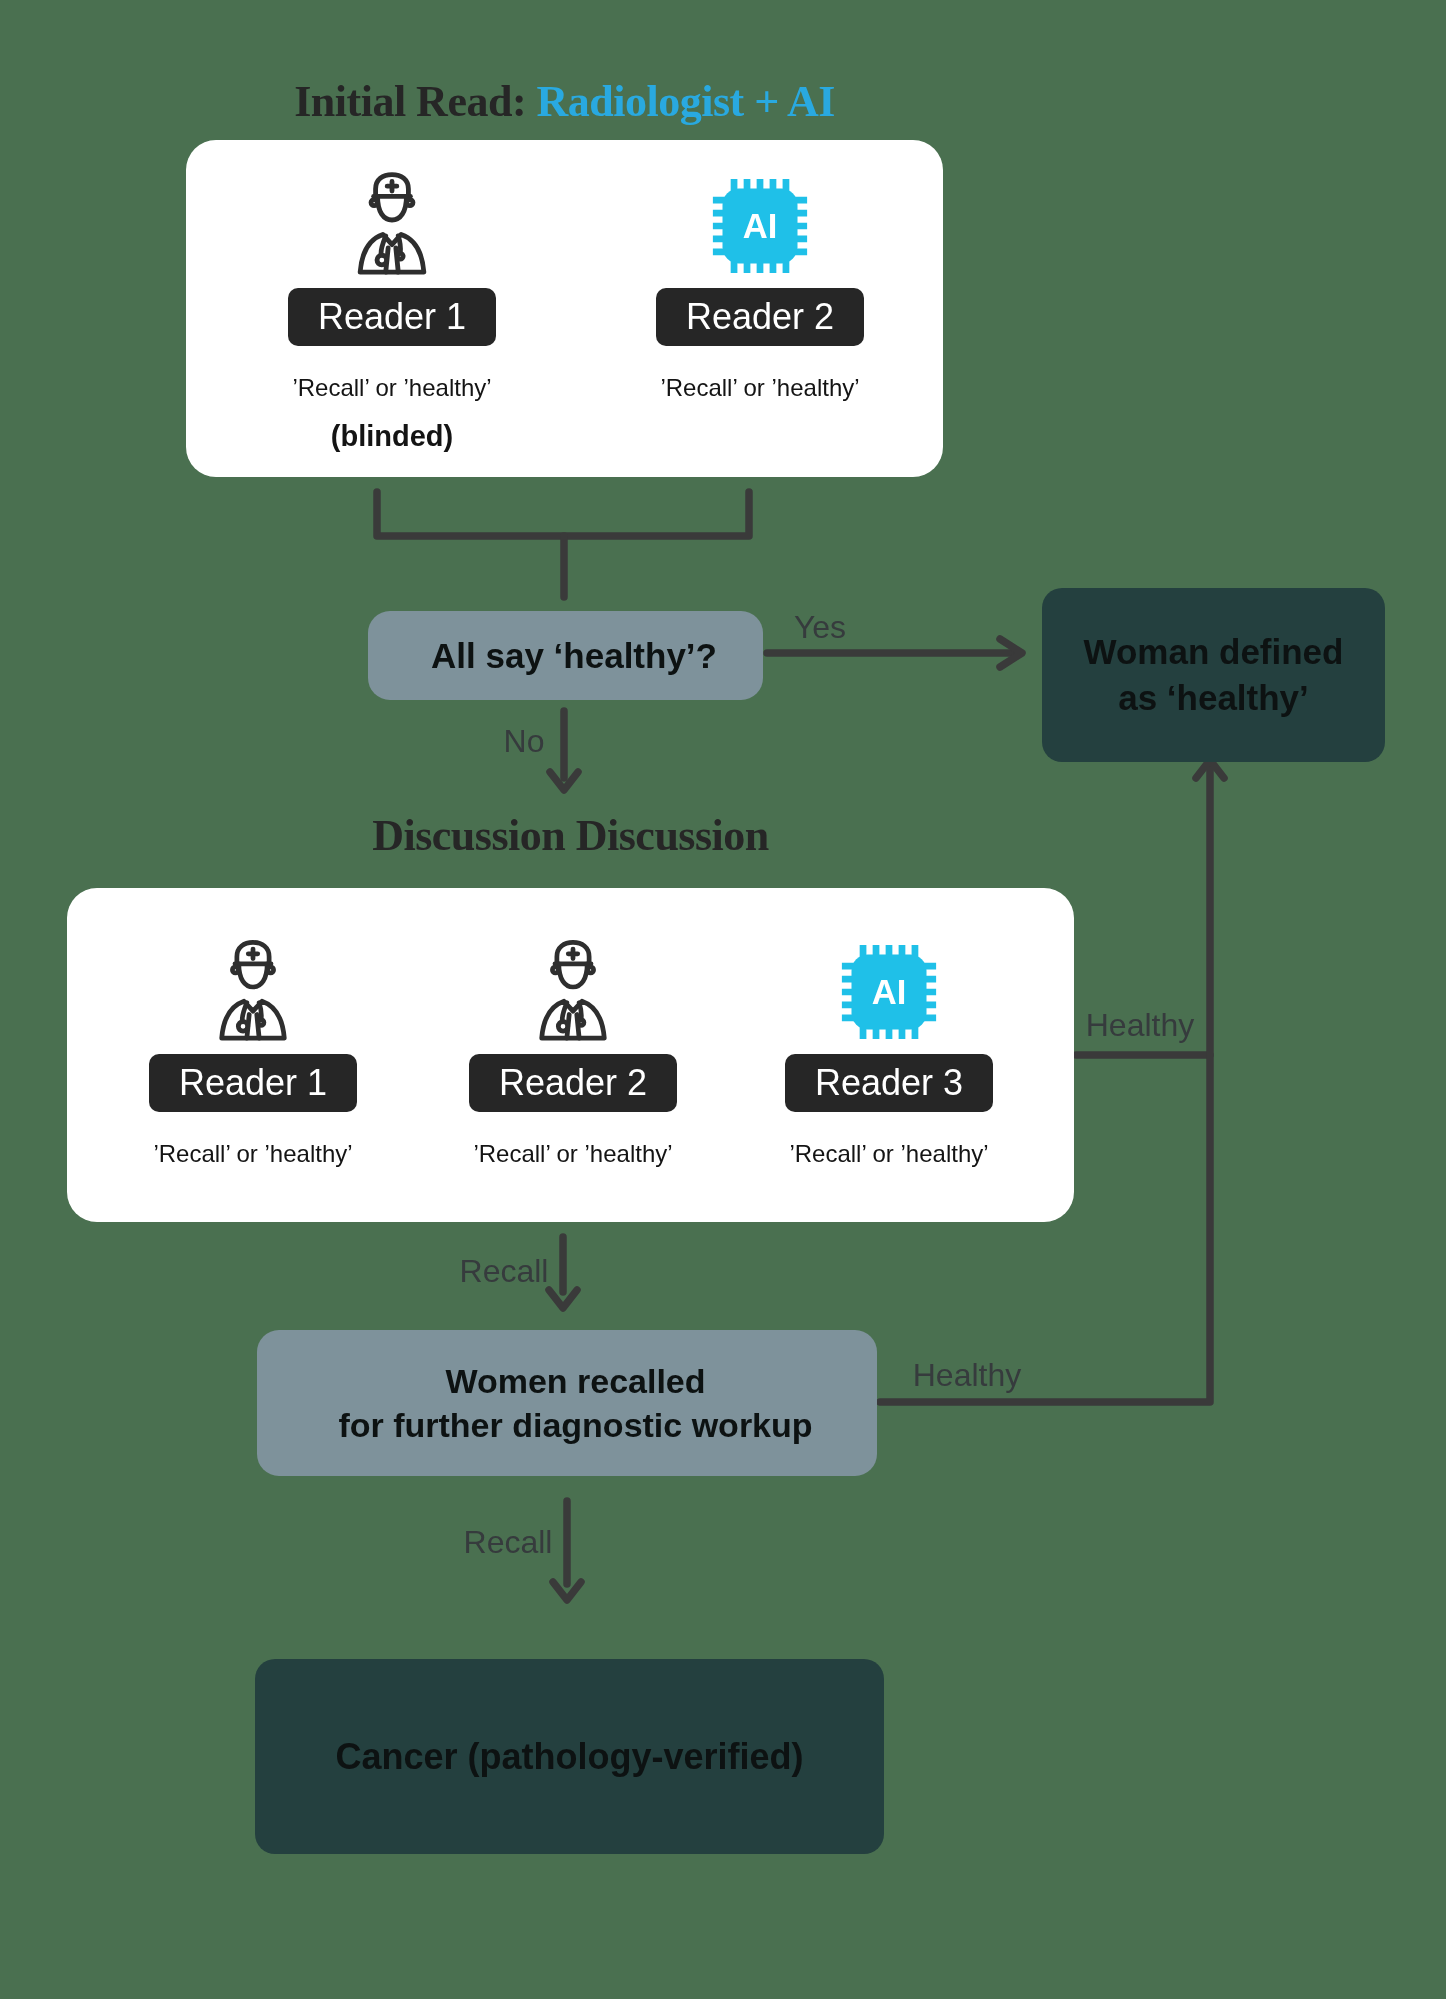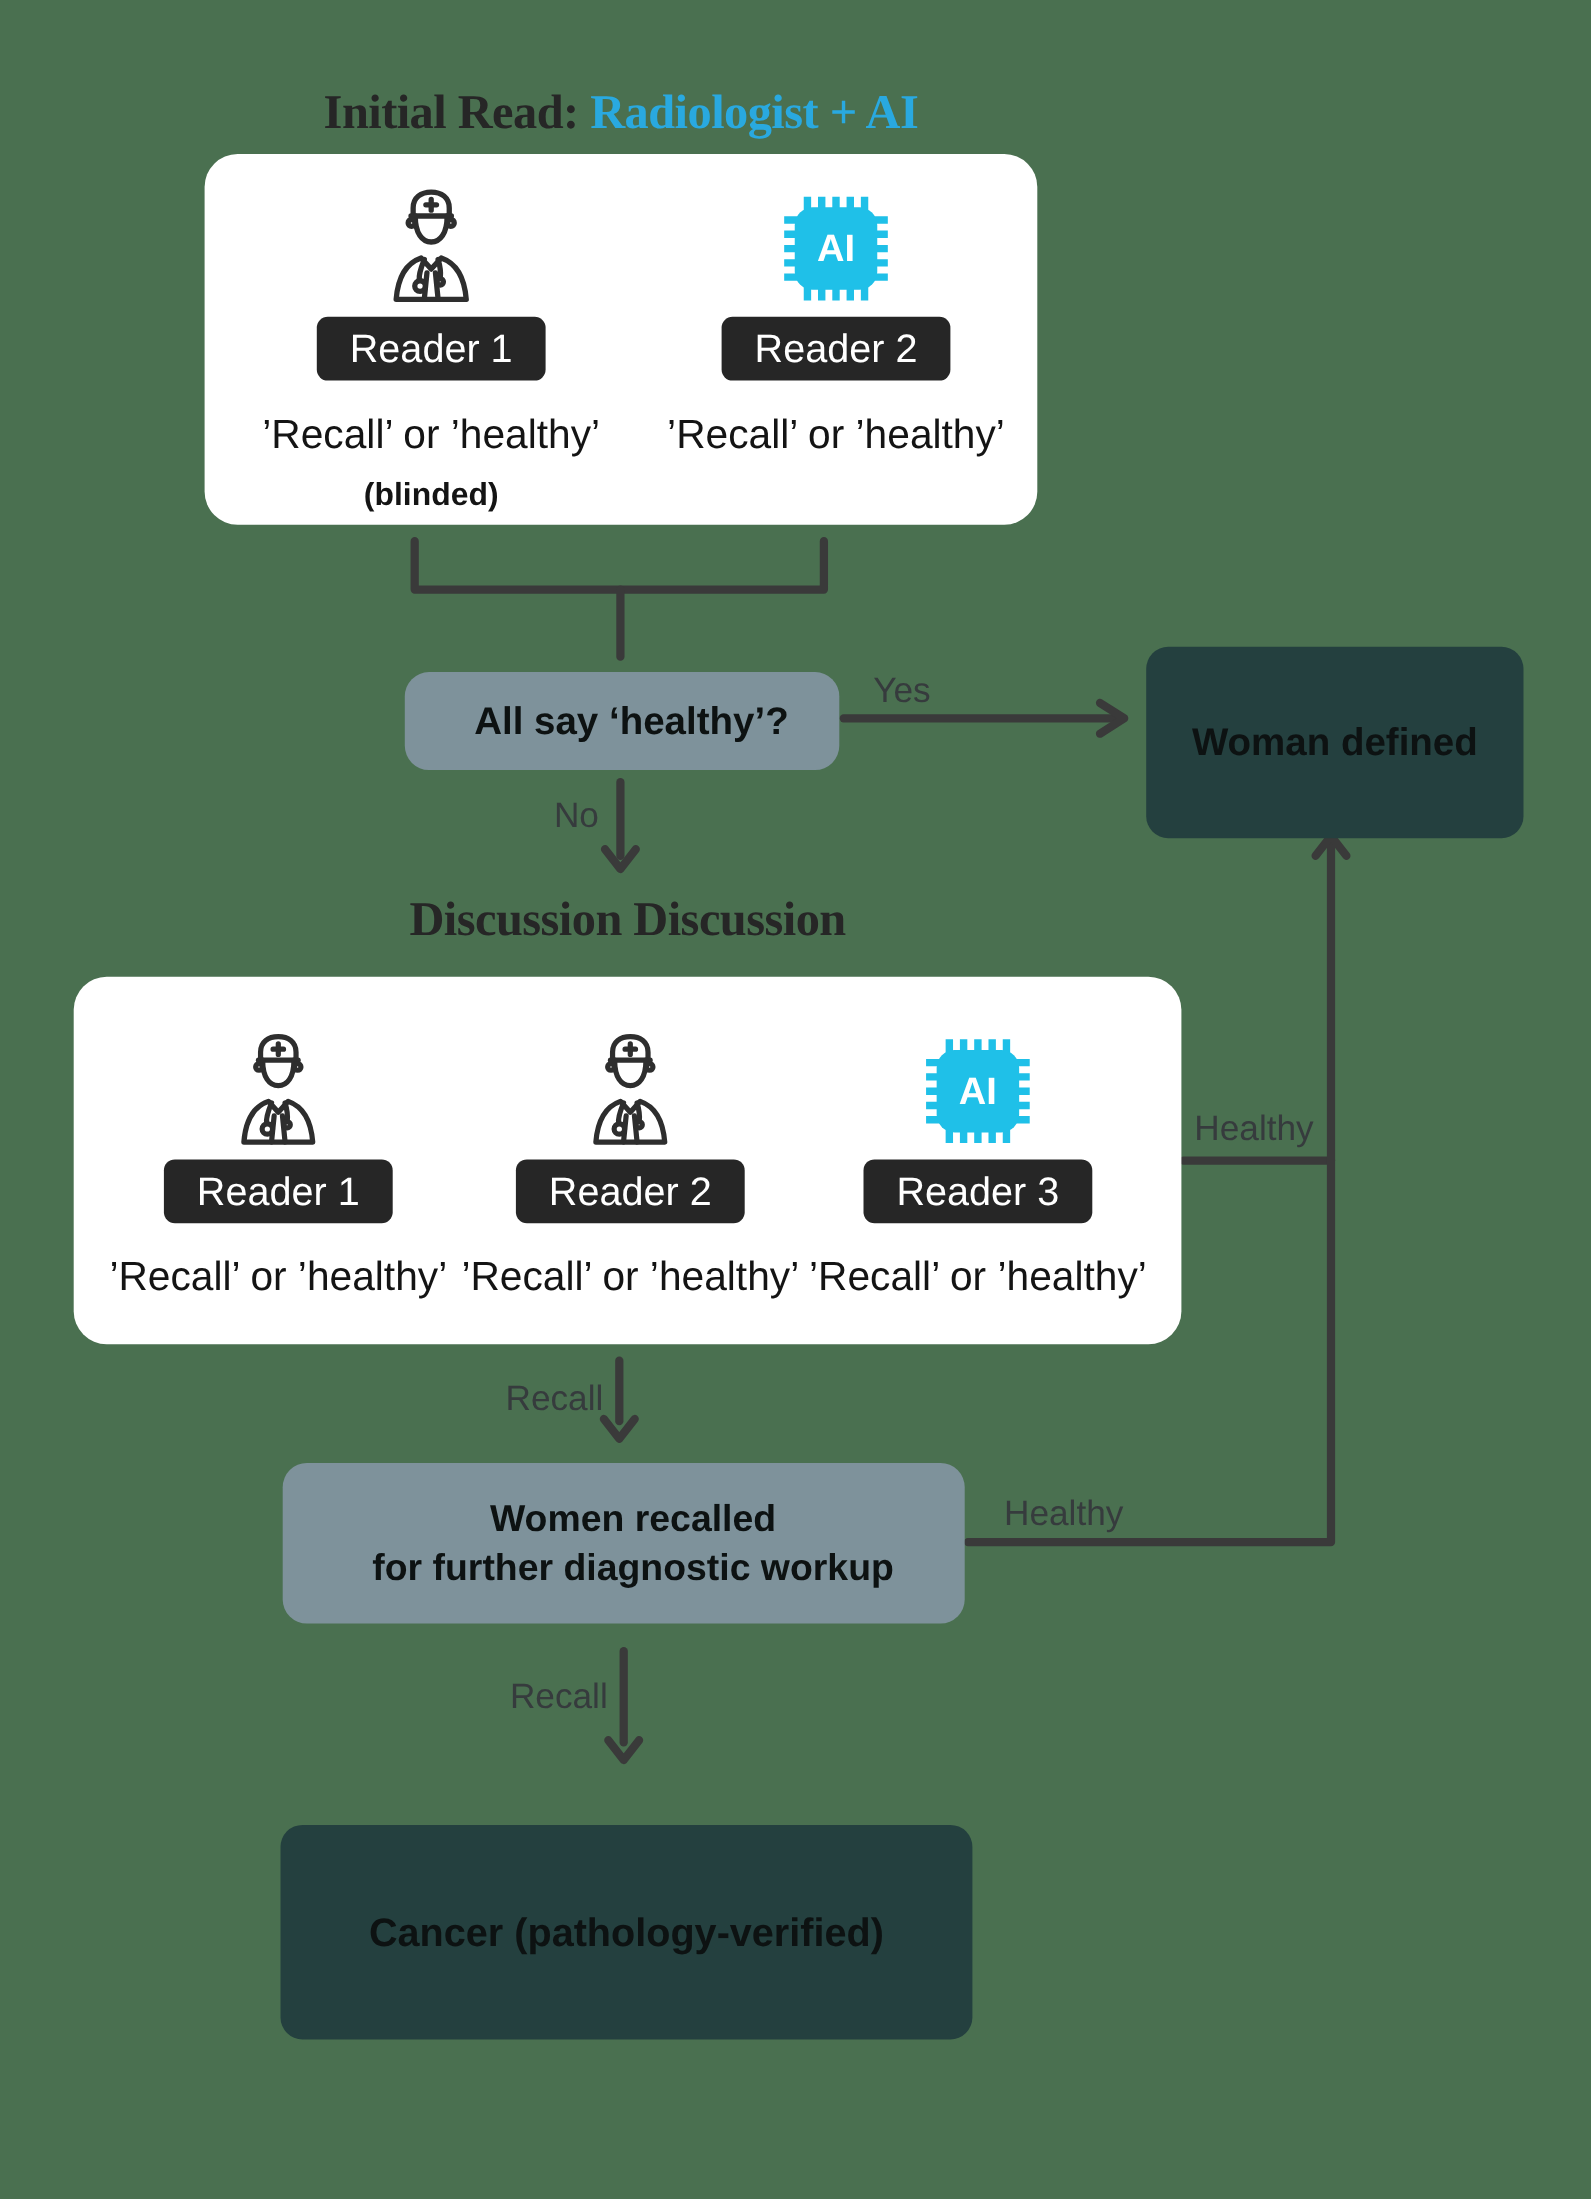--- a/index.html
+++ b/index.html
@@ -24,21 +24,21 @@
   .flow-title .accent{color:var(--accent_blue);}
 
   .card{position:absolute;background:var(--card_white);border-radius:30px;}
   .card1{left:186px;top:140px;width:757px;height:337px;}
   .card2{left:67px;top:888px;width:1007px;height:334px;}
 
   .reader-col{position:absolute;display:flex;flex-direction:column;align-items:center;}
   .icon-slot{height:114px;display:flex;align-items:flex-end;justify-content:flex-start;}
   .badge{margin-top:12px;height:58px;min-width:196px;padding:0 30px;display:flex;align-items:center;justify-content:center;
          background:var(--pill_dark);color:#fff;font-size:36px;font-weight:500;border-radius:10px;white-space:nowrap;}
-  .decision-text{margin-top:28px;font-size:37px;font-weight:500;color:var(--text_dark);white-space:nowrap;text-align:right;}
+  .decision-text{margin-top:28px;font-size:24px;font-weight:500;color:var(--text_dark);white-space:nowrap;text-align:right;}
   .note-text{margin-top:18px;font-size:29px;font-weight:700;color:var(--text_dark);white-space:nowrap;}
 
   .node{position:absolute;display:flex;align-items:center;justify-content:center;text-align:center;}
   .node-gray{background:var(--decision_gray);border-radius:22px;color:var(--box_text);padding-left:17px;}
   .node-teal{background:var(--outcome_teal);border-radius:20px;color:var(--box_text);margin-top:20px;}
   .box-decision{left:368px;top:611px;width:395px;height:89px;font-size:35px;font-weight:700;}
   .box-woman{left:1042px;top:568px;width:343px;height:174px;font-size:35px;font-weight:600;line-height:1.32;}
   .box-workup{left:257px;top:1330px;width:620px;height:146px;font-size:34px;font-weight:600;line-height:1.3;}
   .box-cancer{left:255px;top:1639px;width:629px;height:195px;font-size:36px;font-weight:600;}
 
@@ -117,20 +117,21 @@
     </div>
   </div>
 
   <div class="node node-gray box-decision">All say ‘healthy’?</div>
   <div class="edge-label" style="left:820px;top:609px;">Yes</div>
   <div class="edge-label" style="left:524px;top:723px;">No</div>
 
   <div class="node node-teal box-woman">
     <div>
       <div>Woman defined</div>
+      <div>as ‘healthy’</div>
     </div>
   </div>
 
   <div class="flow-title" style="left:67px;top:810px;width:1007px;">Discussion Discussion</div>
 
   <div class="card card2">
 
     <div class="reader-col" style="left:31px;top:40px;width:310px;">
       <div class="icon-slot">
         <svg viewBox="0 0 96 116" width="94" height="110">

